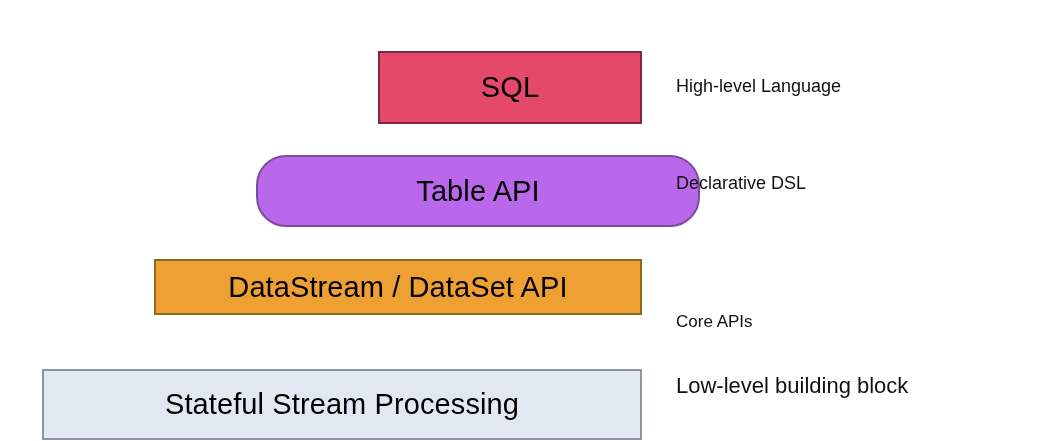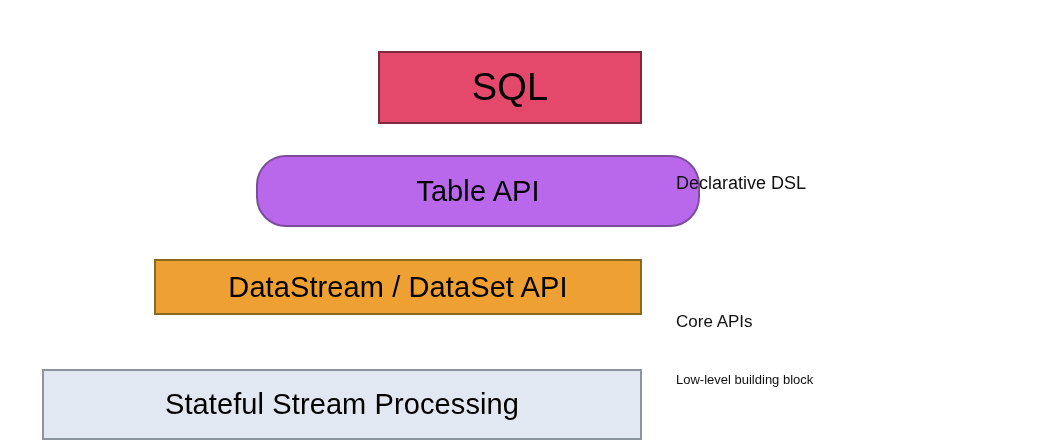--- a/index.html
+++ b/index.html
@@ -33,21 +33,21 @@
     line-height: 1.30;
     white-space: pre;
   }
 
   
   #box-sql {
     left: 378px;  top: 51px;
     width: 264px; height: 73px;
     background: #e4496b;
     border-color: #7d2a3e;
-    font-size: 38px;
+    font-size: 29px;
   }
   #label-sql {
     left: 676px; top: 75px;
     font-size: 18px;
   }
 
   
   #box-table-api {
     left: 256px;  top: 155px;
     width: 444px; height: 72px;
@@ -79,29 +79,30 @@
   #box-stateful {
     left: 42px;   top: 363px;
     width: 600px; height: 71px;
     background: #e2e8f2;
     border-color: #8c949e;
     font-size: 29px;
     margin-top: 6px;
   }
   #label-stateful {
     left: 676px; top: 372px;
-    font-size: 13px;
+    font-size: 22px;
   }
 </style>
 </head>
 <body>
 
 <div id="canvas">
 
   <div class="layer-box" id="box-sql">SQL</div>
+  <div class="layer-label" id="label-sql">High-level Language</div>
 
   <div class="layer-box" id="box-table-api">Table API</div>
   <div class="layer-label" id="label-table-api">Declarative DSL</div>
 
   <div class="layer-box" id="box-datastream">DataStream / DataSet API</div>
   <div class="layer-label" id="label-datastream">Core APIs</div>
 
   <div class="layer-box" id="box-stateful">Stateful Stream Processing</div>
   <div class="layer-label" id="label-stateful"><span>Low-level building block</span><br></div>
 

